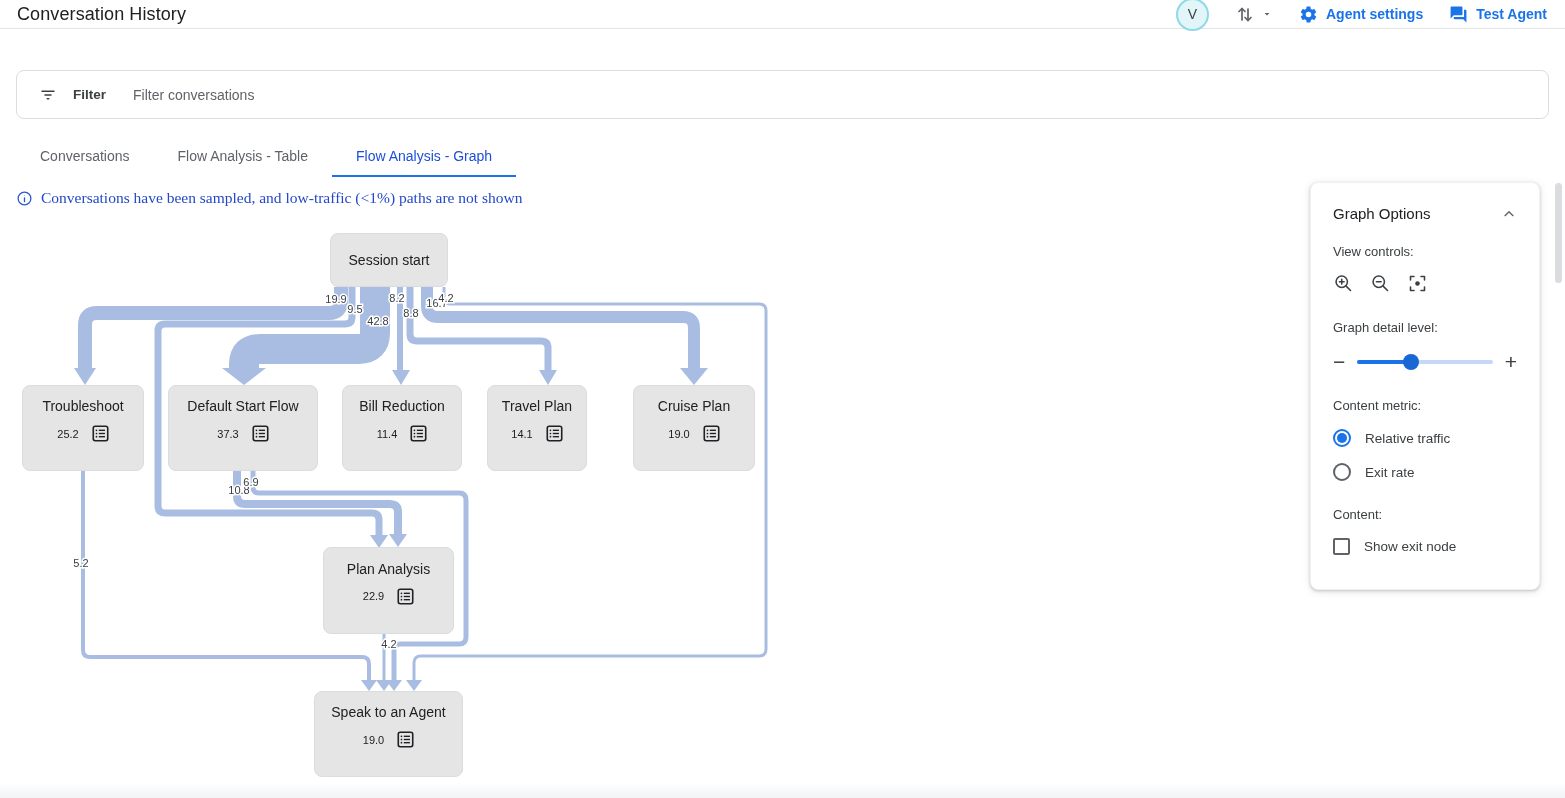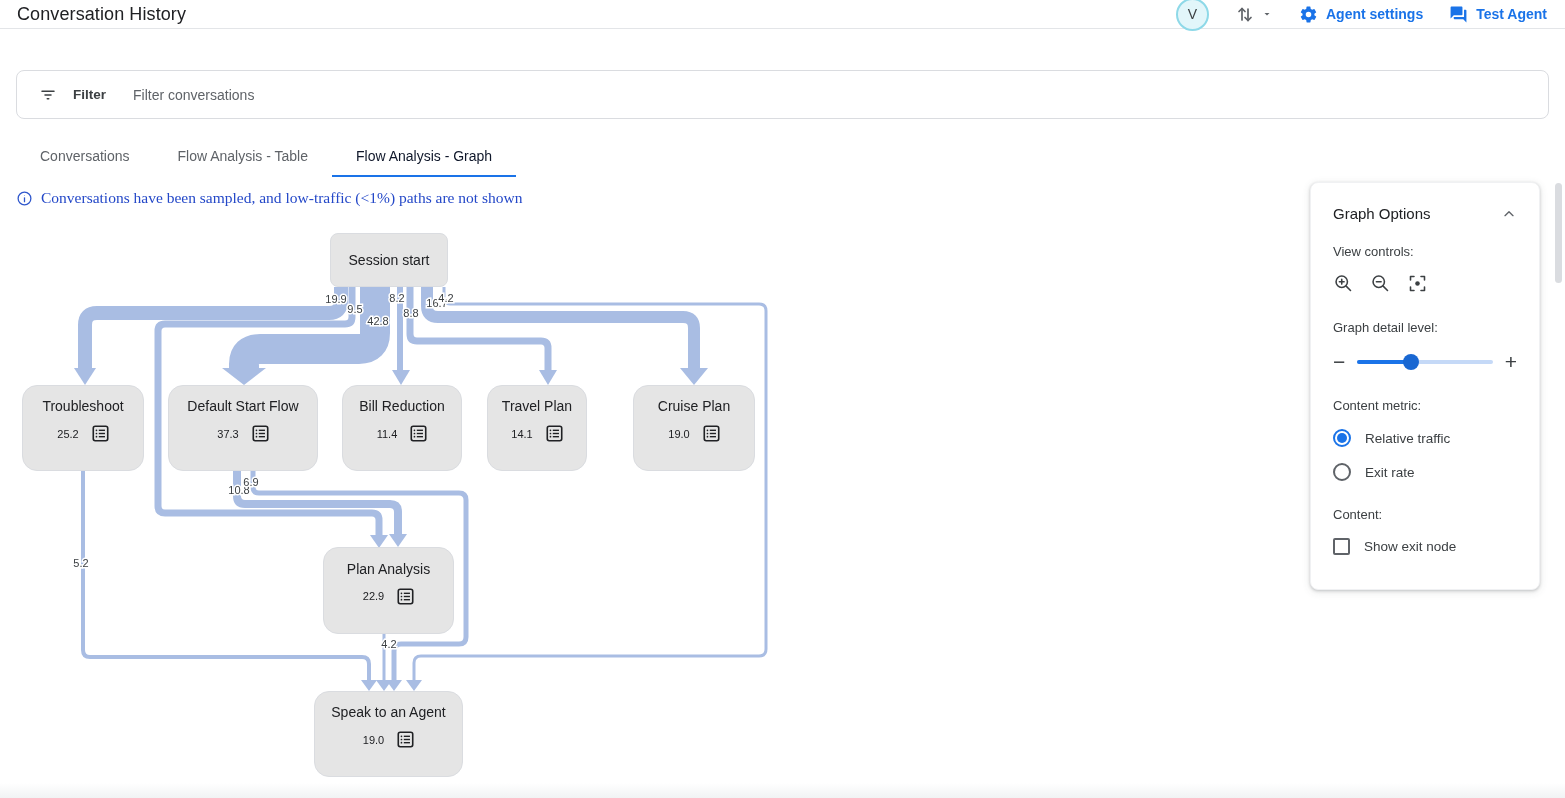--- a/index.html
+++ b/index.html
@@ -18,36 +18,36 @@
 
   
   .filter-bar { position:absolute; left:16px; top:70px; width:1533px; height:49px;
     border:1px solid #dadce0; border-radius:8px; display:flex; align-items:center; padding-left:22px; background:#fff; }
   .filter-label { font-size:13.5px; font-weight:700; color:#3c4043; margin-left:16px; }
   .filter-placeholder { font-size:14px; color:#5f6368; margin-left:27px; }
 
   
   .tabs { position:absolute; left:16px; top:137px; display:flex; }
   .tab { padding:11px 24px; font-size:14px; color:#5f6368; cursor:pointer; border-bottom:2px solid transparent; }
-  .tab.active { color:#0f172a; border-bottom:2px solid #1a73e8; }
+  .tab.active { color:#1d4ed8; border-bottom:2px solid #1a73e8; }
 
   
   .notice { position:absolute; left:16px; top:189px; display:flex; align-items:center; gap:8px; }
   .notice-text { font-family:"Liberation Serif", serif; font-size:15.5px; color:#2448c8; }
 
   
   #graph-svg { position:absolute; left:0; top:0; width:1565px; height:798px; z-index:1; pointer-events:none; }
   .edge-label { font-family:"Liberation Sans", sans-serif; font-size:11px; fill:#3c4043;
     paint-order:stroke; stroke:#ffffff; stroke-width:3px; text-anchor:middle; }
   .flow-node { position:absolute; background:#e5e5e5; border:1px solid #dadce0; border-radius:8px;
     display:flex; flex-direction:column; align-items:center; justify-content:center; gap:11px; z-index:5; cursor:pointer; }
   .flow-node .node-label { font-size:14px; color:#202124; }
   .flow-node .node-value-row { display:flex; align-items:center; gap:13px; }
   .flow-node .node-value { font-size:11px; color:#202124; }
-  .flow-node.has-value { padding-bottom:16px;border-radius:15px; }
+  .flow-node.has-value { padding-bottom:16px; }
 
   
   .panel { position:absolute; left:1310px; top:182px; width:230px; height:408px; background:#fff;
     border-radius:8px; border:1px solid #f0f1f3;
     box-shadow:0 1px 3px rgba(60,64,67,.25), 0 2px 8px rgba(60,64,67,.12); z-index:20; padding:22px; }
   .panel-header { display:flex; align-items:center; justify-content:space-between; }
   .panel-title { font-size:15px; color:#202124; }
   .panel-section-label { font-size:13px; color:#3c4043; }
   .view-controls-row { display:flex; align-items:center; gap:16px; margin-top:14px; }
   .icon-btn { cursor:pointer; display:flex; align-items:center; justify-content:center; }

